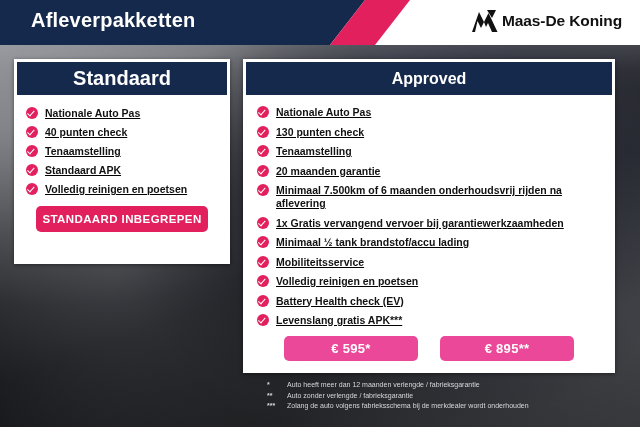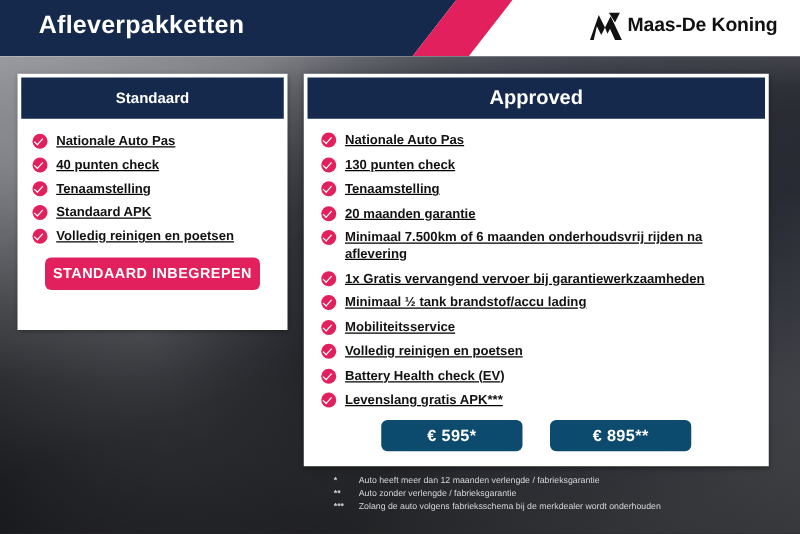--- a/index.html
+++ b/index.html
@@ -98,21 +98,21 @@
     background: #ffffff;
     box-shadow: 0 1px 4px rgba(0,0,0,0.45);
   }
   .card-standard { left: 14px;  top: 59px; width: 216px; height: 205px; }
   .card-approved { left: 243px; top: 59px; width: 372px; height: 314px; }
 
   .card-head {
     background: #14294b;
     color: #ffffff;
     text-align: center;
-    font-size: 12px;
+    font-size: 20px;
     font-weight: bold;
     height: 33px;
     line-height: 33px;
     margin: 3px 3px 0 3px;
   }
   .card-approved .card-head { font-size: 16px; }
 
   .card-body {
     padding: 12px 12px 0 12px;
   }
@@ -176,25 +176,25 @@
     cursor: pointer;
   }
 
   .price-row {
     display: flex;
     justify-content: center;
     gap: 22px;
     margin-top: 9px;
   }
   .btn-price {
-    background: #0c4a6e;
+    background: #ec4899;
     color: #ffffff;
     border: none;
     border-radius: 5px;
-    width: 113px;
+    width: 134px;
     height: 25px;
     font-family: "Liberation Sans", sans-serif;
     font-size: 13px;
     font-weight: bold;
     letter-spacing: 0.3px;
     cursor: pointer;
   }
 
   
   .footnotes {

